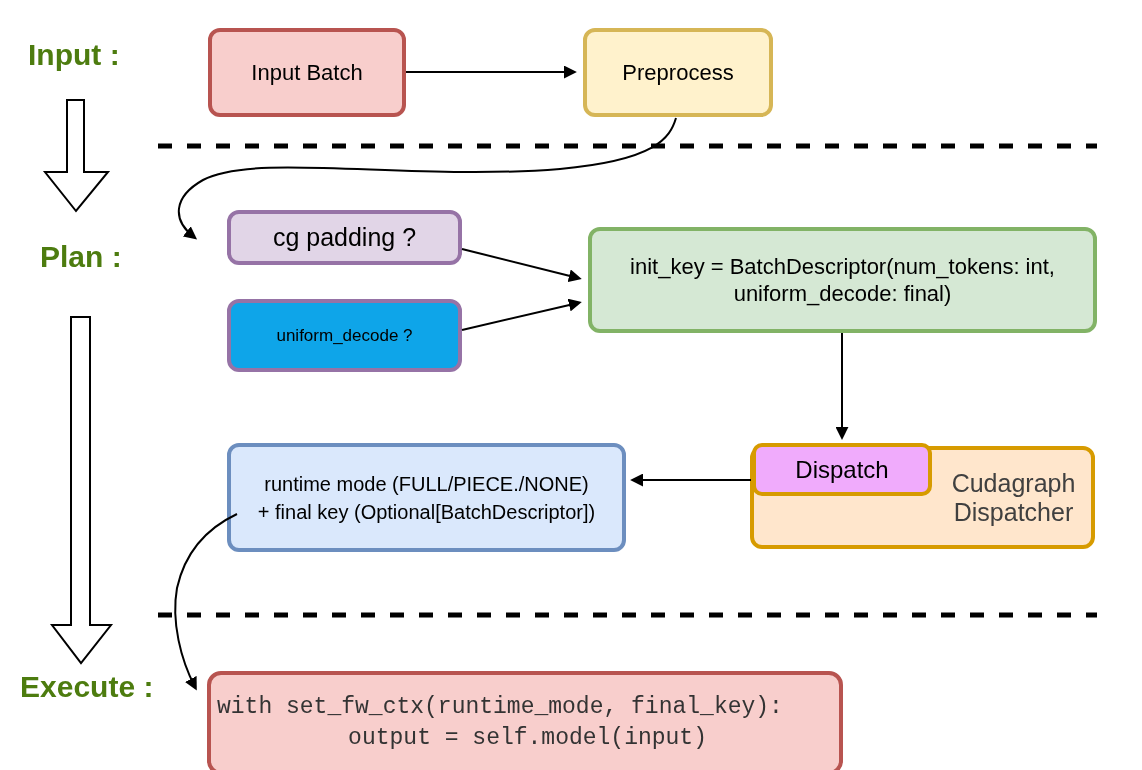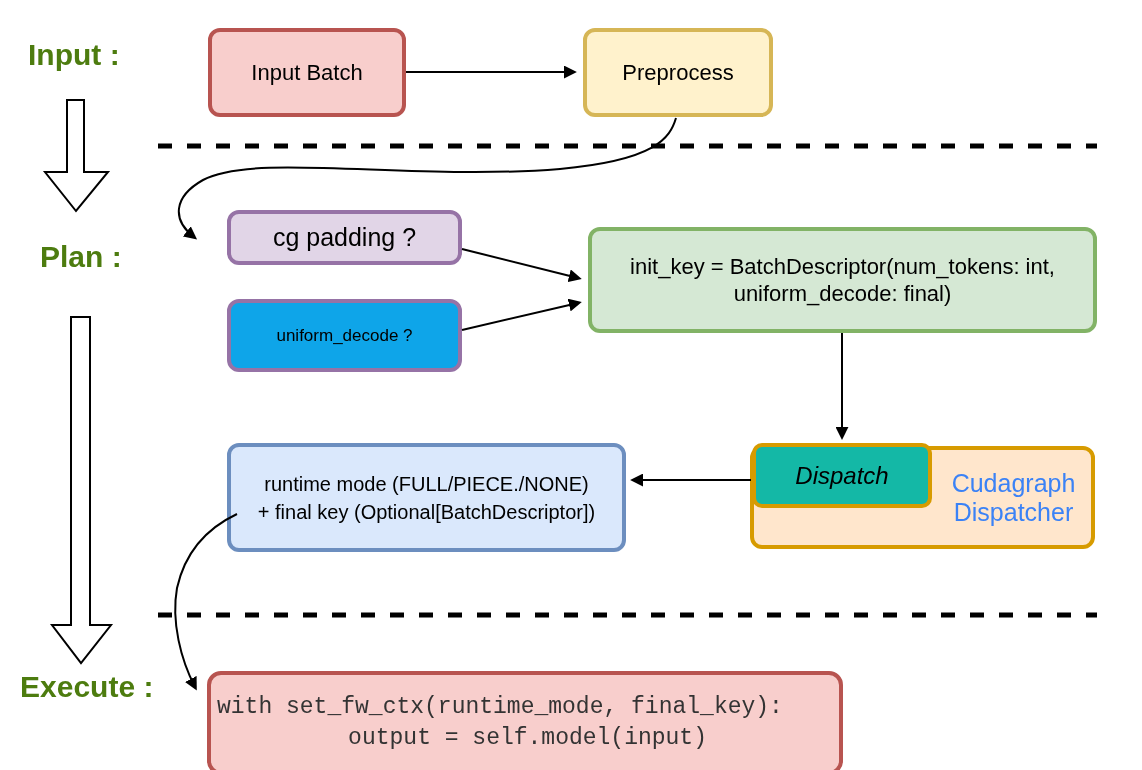--- a/index.html
+++ b/index.html
@@ -33,25 +33,25 @@
     line-height:34px;
     white-space:nowrap;
   }
   .n-input-batch{left:208px;top:28px;width:198px;height:89px;background:#f8cecc;border-color:#b85450;font-size:22px;}
   .n-preprocess{left:583px;top:28px;width:190px;height:89px;background:#fff2cc;border-color:#d6b656;font-size:22px;}
   .n-cg-padding{left:227px;top:210px;width:235px;height:55px;background:#e1d5e7;border-color:#9673a6;font-size:25px;}
   .n-uniform-decode{left:227px;top:299px;width:235px;height:73px;background:#0ea5e9;border-color:#9673a6;font-size:17px;}
   .n-init-key{left:588px;top:227px;width:509px;height:106px;background:#d5e8d4;border-color:#82b366;font-size:22px;line-height:27px;}
   .n-runtime-mode{left:227px;top:443px;width:399px;height:109px;background:#dae8fc;border-color:#6c8ebf;font-size:20px;line-height:28px;}
   .n-cuda-outer{left:750px;top:446px;width:345px;height:103px;background:#ffe6cc;border-color:#d79b00;}
-  .n-dispatch{left:752px;top:443px;width:180px;height:65px;background:#14b8a6;border-color:#d79b00;font-size:24px;border-radius:10px;font-style:italic;}
+  .n-dispatch{left:752px;top:443px;width:180px;height:53px;background:#f0abfc;border-color:#d79b00;font-size:24px;border-radius:10px;}
   .n-cuda-label{
     position:absolute;left:932px;top:446px;width:163px;height:103px;
     display:flex;align-items:center;justify-content:center;text-align:center;
-    font-size:25px;line-height:29px;color:#3b82f6;
+    font-size:25px;line-height:29px;color:#404040;
   }
   .n-exec-code{
     left:207px;top:642px;width:636px;height:104px;
     background:#f8cecc;border-color:#b85450;
     justify-content:flex-start;
     border-radius:14px;
     margin-top:29px;
   }
   .n-exec-code pre{
     margin:0;padding:0 0 0 6px;

